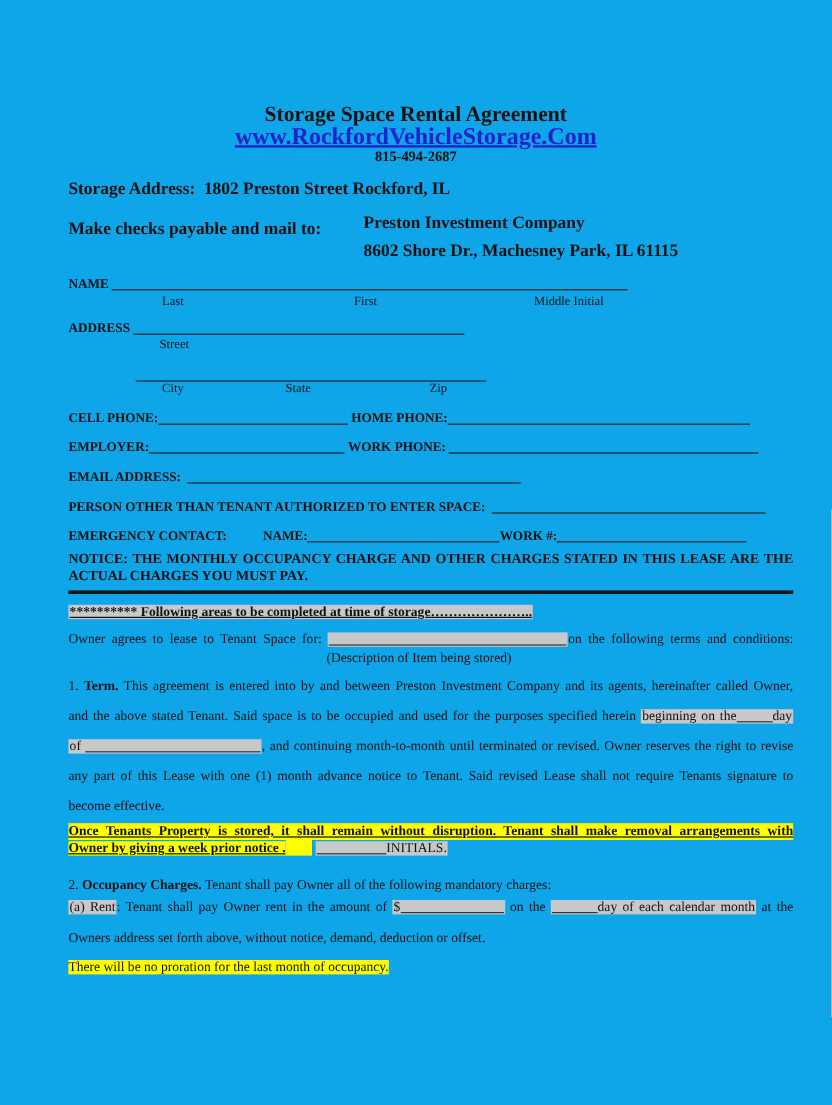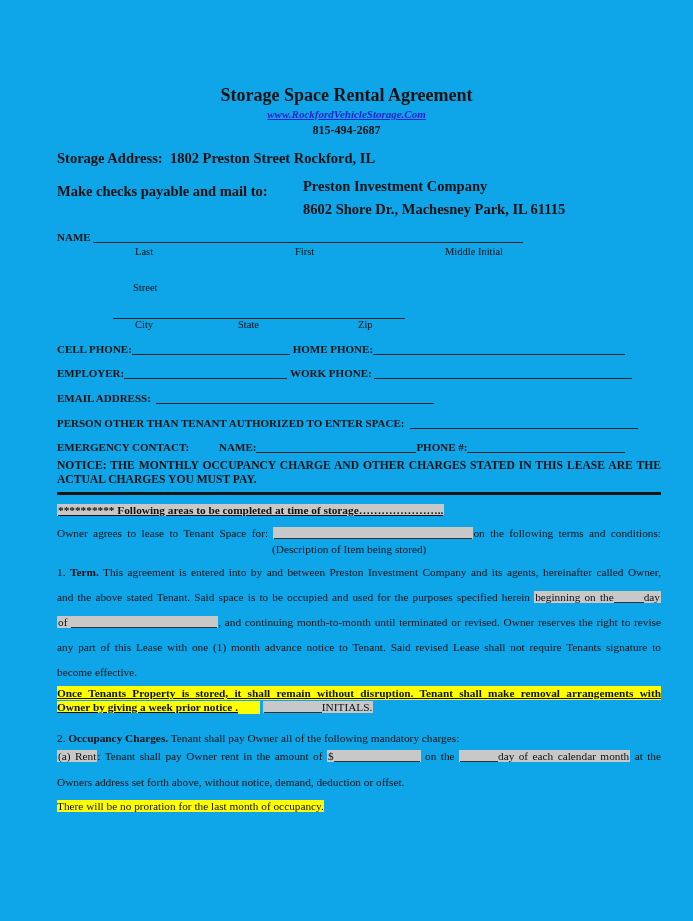--- a/index.html
+++ b/index.html
@@ -3,21 +3,21 @@
 <meta charset="utf-8">
 <style>
   html,body{margin:0;padding:0;background:#e8e8e8;}
   .page{position:relative;width:693px;height:921px;background:#0ea5e9;overflow:hidden;
         font-family:"Liberation Serif","DejaVu Serif",serif;color:#111;}
   .abs{position:absolute;white-space:nowrap;line-height:14px;font-size:11.3px;}
   .ctr{left:0;width:693px;text-align:center;}
   .b{font-weight:bold;}
   .title{font-size:18px;line-height:20px;}
   .hdr{font-size:14.5px;line-height:16px;}
-  .url{font-size:11px;color:#2222cc;text-decoration:underline;font-style:italic;}
+  .url{font-size:20px;color:#2222cc;text-decoration:underline;}
   .lbl{font-size:11px;font-weight:bold;}
   .sub{font-size:10.5px;}
   .blank{display:inline-block;border-bottom:1px solid #222;height:10px;vertical-align:-2px;}
   .gblank{display:inline-block;border-bottom:1px solid #333;height:11px;vertical-align:-2px;}
   .hg{background:#c8c8c8;padding:0 1px;}
   .hy{background:#ffff00;}
   .jline{left:57px;width:604px;text-align:justify;text-align-last:justify;}
   .nline{left:57px;}
   .notice{font-size:11.6px;font-weight:bold;line-height:14px;}
   .rule{position:absolute;left:57px;width:604px;height:3px;background:#151515;}
@@ -36,36 +36,37 @@
 
   <div class="abs nline hdr b" style="top:183px;">Make checks payable and mail to:</div>
   <div class="abs hdr b" style="top:178px;left:303px;">Preston Investment Company</div>
   <div class="abs hdr b" style="top:201px;left:303px;">8602 Shore Dr., Machesney Park,  IL 61115</div>
 
   <div class="abs nline" style="top:230px;"><span class="lbl">NAME</span> <span class="blank" style="width:430px;"></span></div>
   <div class="abs sub" style="top:245px;left:135px;">Last</div>
   <div class="abs sub" style="top:245px;left:295px;">First</div>
   <div class="abs sub" style="top:245px;left:445px;">Middle Initial</div>
 
+  <div class="abs nline" style="top:267px;"><span class="lbl">ADDRESS</span> <span class="blank" style="width:276px;"></span></div>
   <div class="abs sub" style="top:281px;left:133px;">Street</div>
 
   <div class="abs" style="top:306px;left:113px;"><span class="blank" style="width:292px;"></span></div>
   <div class="abs sub" style="top:318px;left:135px;">City</div>
   <div class="abs sub" style="top:318px;left:238px;">State</div>
   <div class="abs sub" style="top:318px;left:358px;">Zip</div>
 
   <div class="abs nline" style="top:342px;"><span class="lbl">CELL PHONE:</span><span class="blank" style="width:158px;"></span> <span class="lbl">HOME  PHONE:</span><span class="blank" style="width:252px;"></span></div>
 
   <div class="abs nline" style="top:366px;"><span class="lbl">EMPLOYER:</span><span class="blank" style="width:163px;"></span> <span class="lbl">WORK PHONE:</span> <span class="blank" style="width:258px;"></span></div>
 
   <div class="abs nline" style="top:391px;"><span class="lbl">EMAIL ADDRESS:</span>&nbsp; <span class="blank" style="width:278px;"></span></div>
 
   <div class="abs nline" style="top:416px;"><span class="lbl">PERSON OTHER THAN TENANT AUTHORIZED TO ENTER SPACE:</span>&nbsp; <span class="blank" style="width:228px;"></span></div>
 
-  <div class="abs nline" style="top:440px;"><span class="lbl">EMERGENCY CONTACT:</span><span style="display:inline-block;width:30px;"></span><span class="lbl">NAME:</span><span class="blank" style="width:160px;"></span><span class="lbl">PHONE #:</span><span class="blank" style="width:158px;"></span></div>
+  <div class="abs nline" style="top:440px;"><span class="lbl">EMERGENCY CONTACT:</span><span style="display:inline-block;width:30px;"></span><span class="lbl">NAME:</span><span class="blank" style="width:160px;"></span><span class="lbl">WORK #:</span><span class="blank" style="width:158px;"></span></div>
 
   <div class="abs jline notice" style="top:459px;">NOTICE: THE MONTHLY OCCUPANCY CHARGE AND OTHER CHARGES STATED IN THIS LEASE ARE THE</div>
   <div class="abs nline notice" style="top:473px;">ACTUAL CHARGES YOU MUST PAY.</div>
   <div class="rule" style="top:492px;"></div>
 
   <div class="abs nline" style="top:503px;"><span class="hg ymark">********** Following areas to be completed at time of storage…………………..</span></div>
 
   <div class="abs jline" style="top:526px;"><span>Owner agrees to lease to Tenant Space  for:</span> <span class="hg"><span class="gblank" style="width:198px;"></span></span><span>on the following terms and conditions:</span></div>
   <div class="abs" style="top:542px;left:272px;">(Description  of  Item being stored)</div>
 

